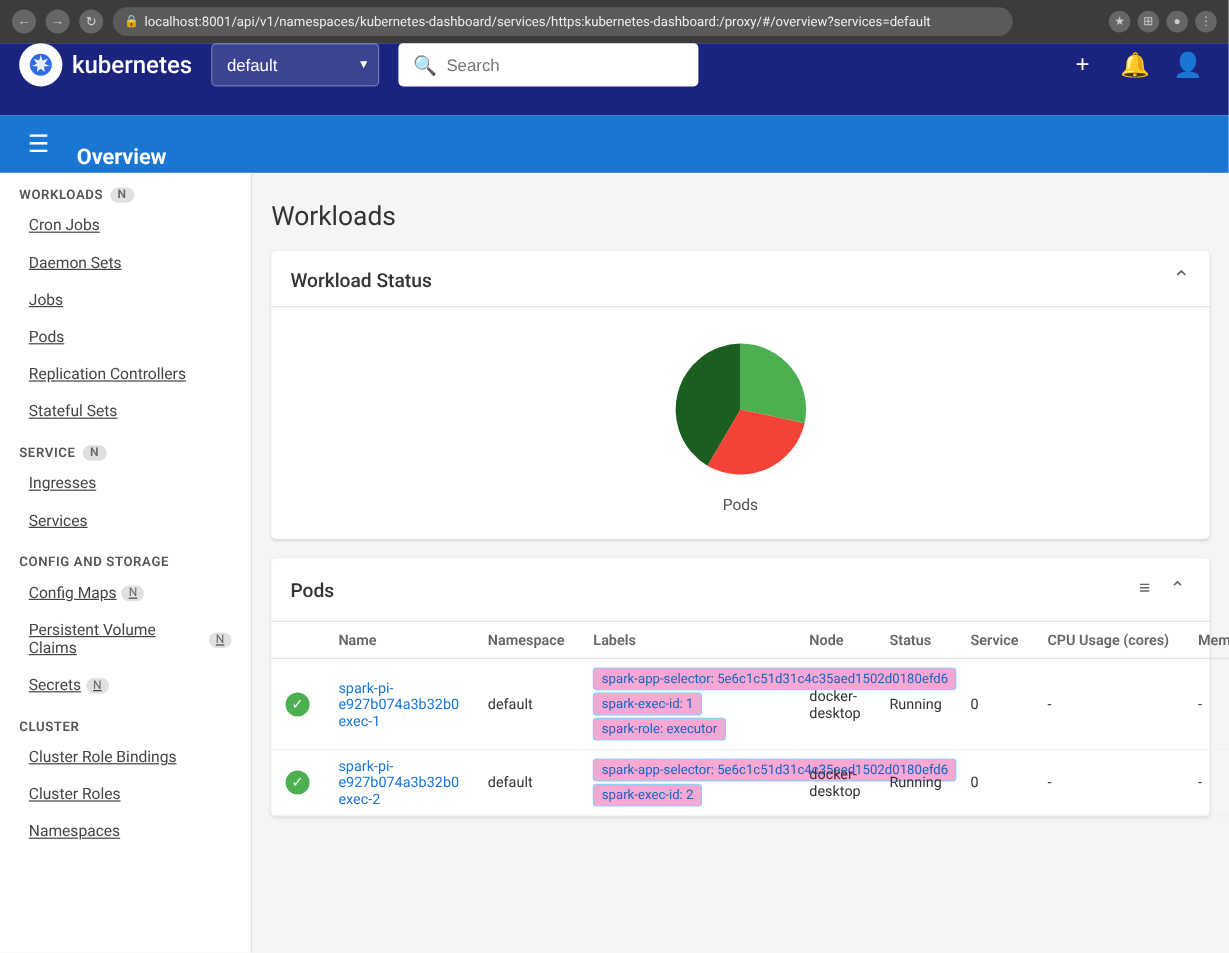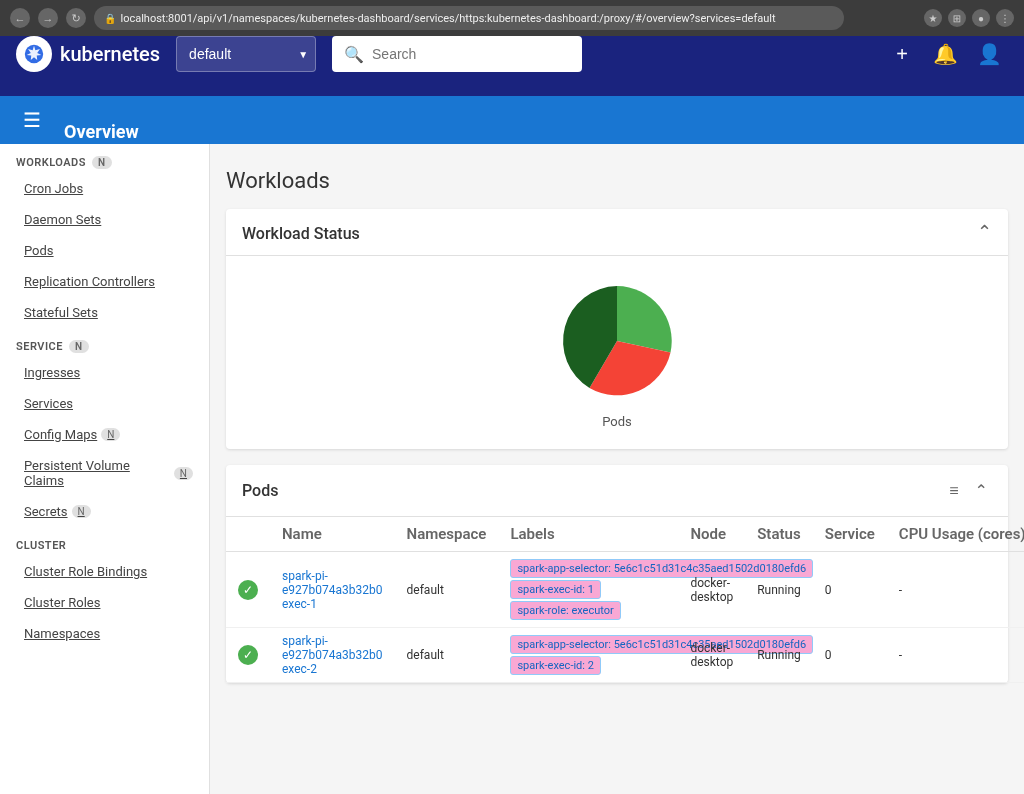--- a/index.html
+++ b/index.html
@@ -286,21 +286,21 @@
     }
 
     
     .data-table {
       width: 100%;
       border-collapse: collapse;
     }
     .data-table th {
       padding: 8px 12px;
       text-align: left;
-      font-size: 15px;
+      font-size: 12px;
       font-weight: 600;
       color: #666;
       border-bottom: 1px solid #e0e0e0;
       white-space: nowrap;
     }
     .data-table td {
       padding: 6px 12px;
       border-bottom: 1px solid #f0f0f0;
       vertical-align: top;
       font-size: 12px;
@@ -392,31 +392,35 @@
 
 <div class="app-body">
 
   <nav class="sidebar">
     <div class="sidebar-group-header">
       <span>Workloads</span>
       <span class="sidebar-badge">N</span>
     </div>
     <div class="sidebar-item">Cron Jobs</div>
     <div class="sidebar-item">Daemon Sets</div>
+    <div class="sidebar-item">Jobs</div>
     <div class="sidebar-item">Pods</div>
     <div class="sidebar-item">Replication Controllers</div>
     <div class="sidebar-item">Stateful Sets</div>
 
     <div class="sidebar-group-header">
       <span>Service</span>
       <span class="sidebar-badge">N</span>
     </div>
     <div class="sidebar-item">Ingresses</div>
     <div class="sidebar-item">Services</div>
 
+    <div class="sidebar-group-header">
+      <span>Config and Storage</span>
+    </div>
     <div class="sidebar-item">
       Config Maps <span class="sidebar-badge" style="margin-left:4px;">N</span>
     </div>
     <div class="sidebar-item">
       Persistent Volume Claims <span class="sidebar-badge" style="margin-left:4px;">N</span>
     </div>
     <div class="sidebar-item">
       Secrets <span class="sidebar-badge" style="margin-left:4px;">N</span>
     </div>
 

